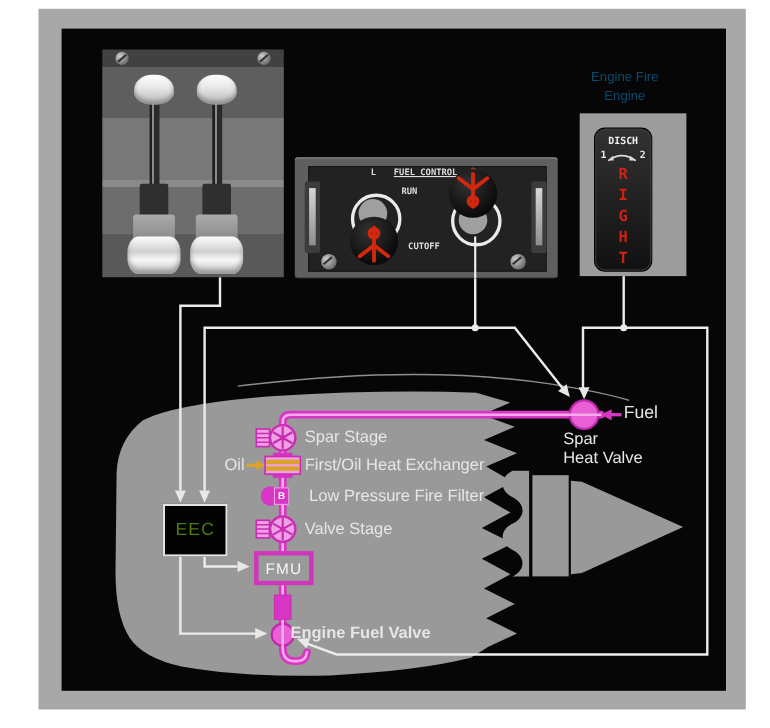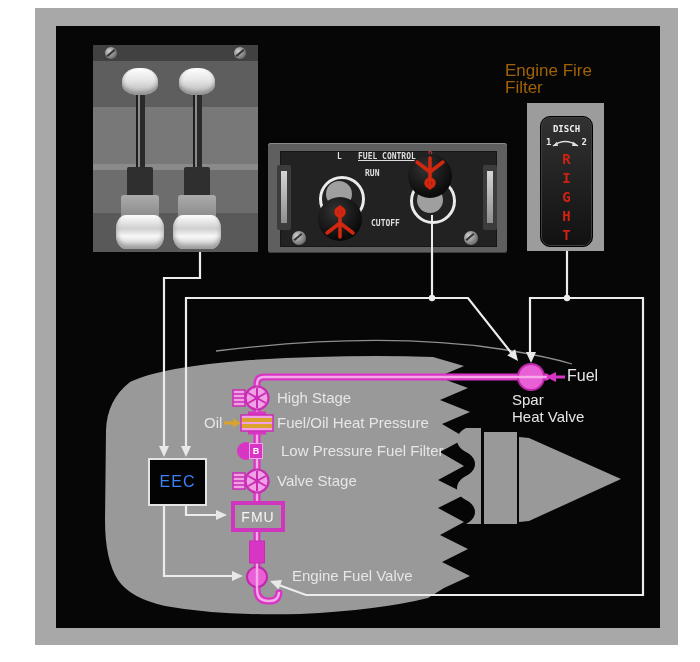--- a/index.html
+++ b/index.html
@@ -37,35 +37,35 @@
       background:linear-gradient(180deg,#d6d6d6,#8e8e8e);}
   .fc-txt{position:absolute;color:#dedede;font-family:"DejaVu Sans Mono",monospace;
       font-weight:bold;font-size:8px;line-height:9px;white-space:pre;}
   .ring{position:absolute;width:40px;height:40px;border:3px solid #ebebeb;border-radius:50%;}
   .sw-base{position:absolute;width:26px;height:26px;border-radius:50%;background:#9f9f9f;}
   .knob{position:absolute;width:44px;height:44px;border-radius:50%;
         background:radial-gradient(circle at 40% 32%,#333333,#0a0a0a 72%);}
   .fc-stem-line{position:absolute;left:163px;top:72px;width:2px;height:38px;background:#ececec;}
 
   
-  .fire-title{position:absolute;left:505px;top:62px;width:126px;text-align:left;color:#a16207;
-      font-size:17px;line-height:17px;z-index:3;}
-  .fire-panel{position:absolute;left:527px;top:103px;width:77px;height:148px;background:#9c9c9c;z-index:3;}
+  .fire-title{position:absolute;left:505px;top:62px;width:126px;text-align:center;color:#0c4a6e;
+      font-size:12px;line-height:17px;z-index:3;}
+  .fire-panel{position:absolute;left:527px;top:103px;width:97px;height:148px;background:#9c9c9c;z-index:3;}
   .fire-sw{position:absolute;left:13px;top:13px;width:51px;height:129px;border-radius:10px;
       background:linear-gradient(180deg,#323232,#111111);border:1px solid #000;
       box-shadow:inset 0 0 0 1px #3e3e3e;display:flex;flex-direction:column;align-items:center;}
   .fire-disch{margin-top:7px;color:#f0f0f0;font-family:"DejaVu Sans Mono",monospace;font-weight:bold;font-size:9px;}
   .fire-row{position:relative;width:100%;height:15px;margin-top:1px;}
   .fire-num{position:absolute;top:2px;color:#e8e8e8;font-family:"DejaVu Sans Mono",monospace;font-weight:bold;font-size:9px;}
   .fire-letters{display:flex;flex-direction:column;align-items:center;gap:6px;margin-top:3px;}
   .fire-letters div{color:#cf2213;font-family:"DejaVu Sans Mono",monospace;font-weight:bold;font-size:14px;line-height:13px;}
 
   
   .eec{position:absolute;left:148px;top:458px;width:55px;height:44px;background:#030303;
-       border:2px solid #e3e3e3;color:#3b82f6;font-size:16px;letter-spacing:1px;
+       border:2px solid #e3e3e3;color:#4d7c0f;font-size:16px;letter-spacing:1px;
        display:flex;align-items:center;justify-content:center;z-index:3;}
   .fmu{position:absolute;left:231px;top:501px;width:54px;height:31px;background:#9a9a9a;
        border:4px solid #cf35bd;color:#f6f6f6;font-size:14px;letter-spacing:1px;
        display:flex;align-items:center;justify-content:center;z-index:3;box-sizing:border-box;}
   .bbox{position:absolute;left:249px;top:443px;width:14px;height:16px;background:#d935c5;
        border:1.5px solid #f0a6e6;color:#ffffff;font-weight:bold;font-size:9px;
        display:flex;align-items:center;justify-content:center;z-index:3;box-sizing:border-box;}
   .lbl{position:absolute;color:#e6e6e6;font-size:15px;line-height:16px;white-space:nowrap;z-index:3;}
   .svgwrap{position:absolute;left:0;top:0;width:700px;height:662px;z-index:2;}
 </style>
@@ -212,21 +212,21 @@
         <g stroke="#d3270f" stroke-width="3.5" stroke-linecap="round" fill="none">
           <path d="M22,34 V18 M22,18 L9,8 M22,18 L35,8 M22,18 L22,4"></path>
           <circle cx="22" cy="29" r="4"></circle>
         </g>
       </svg>
     </div>
   </div>
 
   <div class="fire-title">
     <div>Engine Fire</div>
-    <div>Filter</div>
+    <div>Engine</div>
   </div>
   <div class="fire-panel">
     <div class="fire-sw">
       <div class="fire-disch">DISCH</div>
       <div class="fire-row">
         <div class="fire-num" style="left:5px;">1</div>
         <div class="fire-num" style="right:5px;">2</div>
         <svg width="49" height="15">
           <path d="M12,11 Q24,2 37,11" stroke="#dddddd" stroke-width="1.5" fill="none"></path>
           <polygon points="12,11 16,6.5 17,11" fill="#dddddd"></polygon>
@@ -240,22 +240,22 @@
         <div>H</div>
         <div>T</div>
       </div>
     </div>
   </div>
 
   <div class="eec">EEC</div>
   <div class="fmu">FMU</div>
   <div class="bbox">B</div>
 
-  <div class="lbl" style="left:277px;top:390px;">High Stage</div>
-  <div class="lbl" style="left:277px;top:415px;">Fuel/Oil Heat Pressure</div>
-  <div class="lbl" style="left:281px;top:443px;">Low Pressure Fuel Filter</div>
+  <div class="lbl" style="left:277px;top:390px;">Spar Stage</div>
+  <div class="lbl" style="left:277px;top:415px;">First/Oil Heat Exchanger</div>
+  <div class="lbl" style="left:281px;top:443px;">Low Pressure Fire Filter</div>
   <div class="lbl" style="left:277px;top:473px;">Valve Stage</div>
-  <div class="lbl" style="left:292px;top:568px;">Engine Fuel Valve</div>
+  <div class="lbl" style="left:264px;top:568px;font-weight:bold;">Engine Fuel Valve</div>
   <div class="lbl" style="left:512px;top:392px;text-align:center;">Spar</div>
   <div class="lbl" style="left:512px;top:409px;">Heat Valve</div>
   <div class="lbl" style="left:567px;top:368px;font-size:16px;">Fuel</div>
   <div class="lbl" style="left:204px;top:415px;">Oil</div>
 </div>
 
 </body></html>

